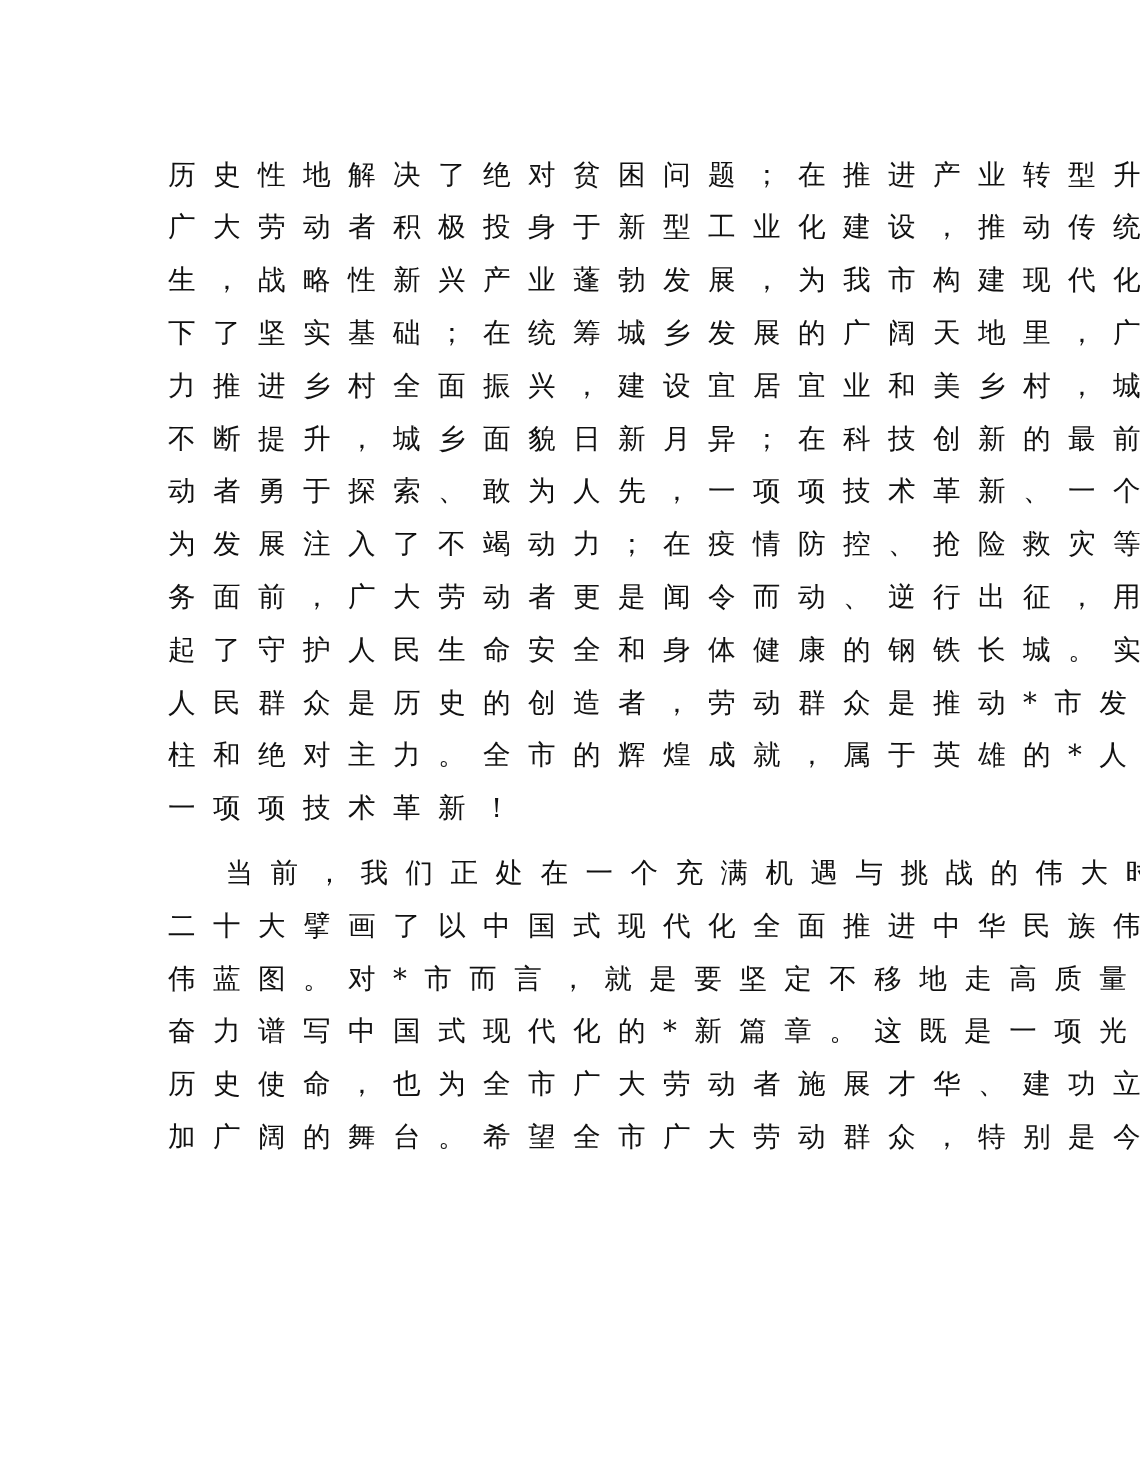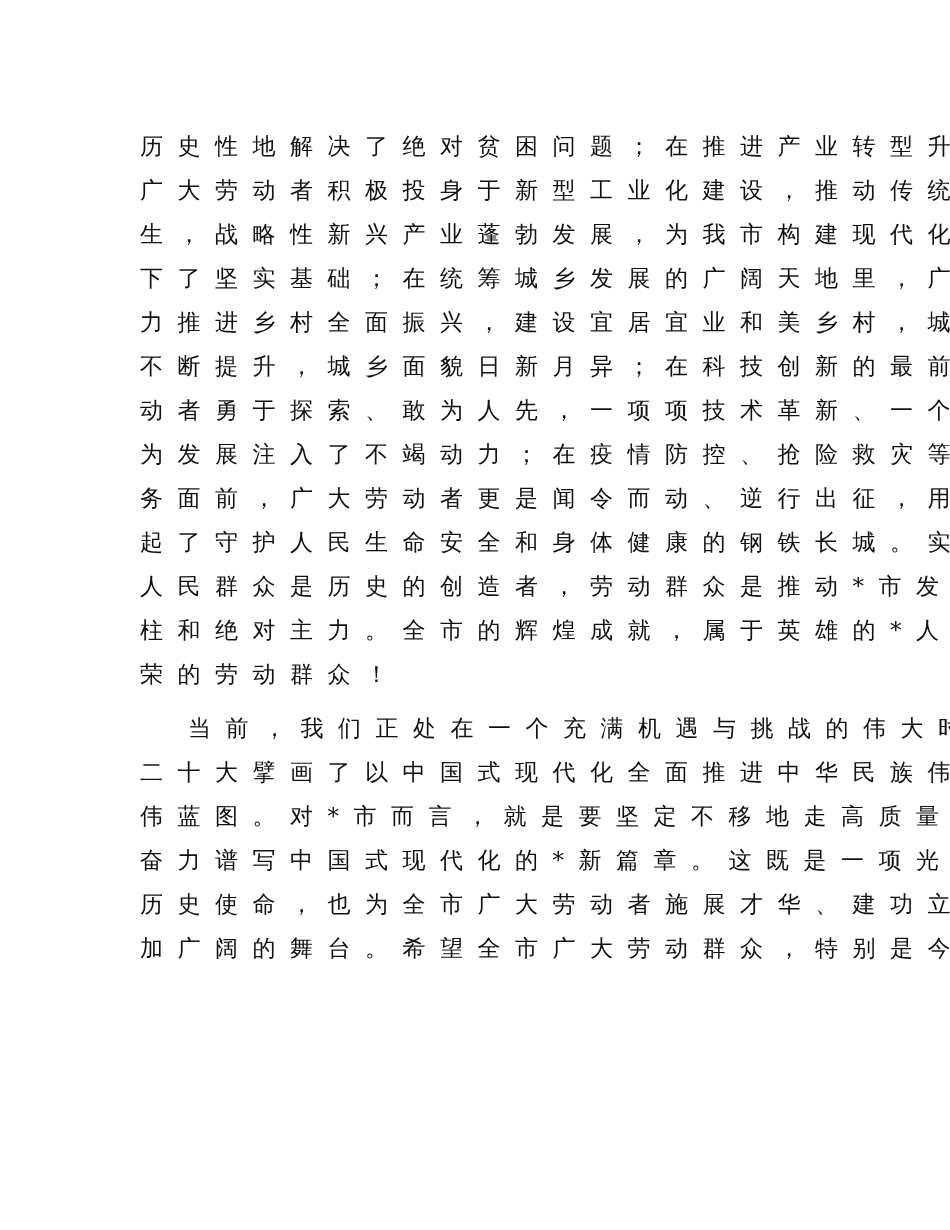--- a/index.html
+++ b/index.html
@@ -22,21 +22,21 @@
       <span class="line">生，战略性新兴产业蓬勃发展，为我市构建现代化产业体系打</span>
       <span class="line">下了坚实基础；在统筹城乡发展的广阔天地里，广大劳动者大</span>
       <span class="line">力推进乡村全面振兴，建设宜居宜业和美乡村，城市功能品质</span>
       <span class="line">不断提升，城乡面貌日新月异；在科技创新的最前沿，广大劳</span>
       <span class="line">动者勇于探索、敢为人先，一项项技术革新、一个个发明创造，</span>
       <span class="line">为发展注入了不竭动力；在疫情防控、抢险救灾等急难险重任</span>
       <span class="line">务面前，广大劳动者更是闻令而动、逆行出征，用血肉之躯筑</span>
       <span class="line">起了守护人民生命安全和身体健康的钢铁长城。实践充分证明，</span>
       <span class="line">人民群众是历史的创造者，劳动群众是推动*市发展的中流砥</span>
       <span class="line">柱和绝对主力。全市的辉煌成就，属于英雄的*人民，属于光</span>
-      <span class="line">荣的劳动群众！</span>
+      <span class="line">一项项技术革新！</span>
     </p>
     <p class="para">
       <span class="line indent">当前，我们正处在一个充满机遇与挑战的伟大时代。党的</span>
       <span class="line">二十大擘画了以中国式现代化全面推进中华民族伟大复兴的宏</span>
       <span class="line">伟蓝图。对*市而言，就是要坚定不移地走高质量发展之路，</span>
       <span class="line">奋力谱写中国式现代化的*新篇章。这既是一项光荣而艰巨的</span>
       <span class="line">历史使命，也为全市广大劳动者施展才华、建功立业提供了更</span>
       <span class="line">加广阔的舞台。希望全市广大劳动群众，特别是今天受到表彰</span>
     </p>
   </div>

